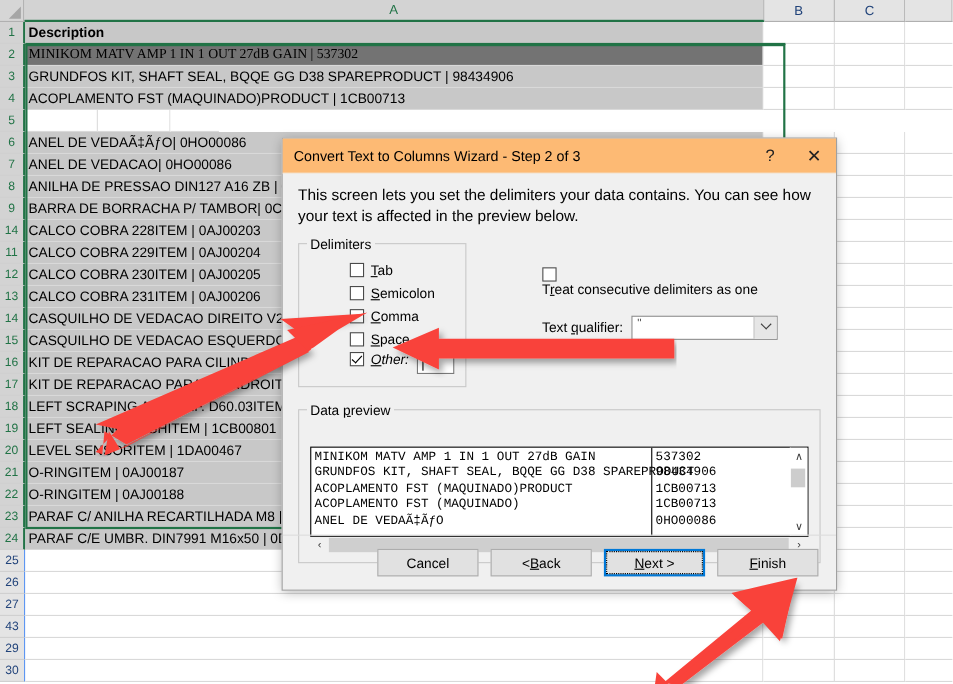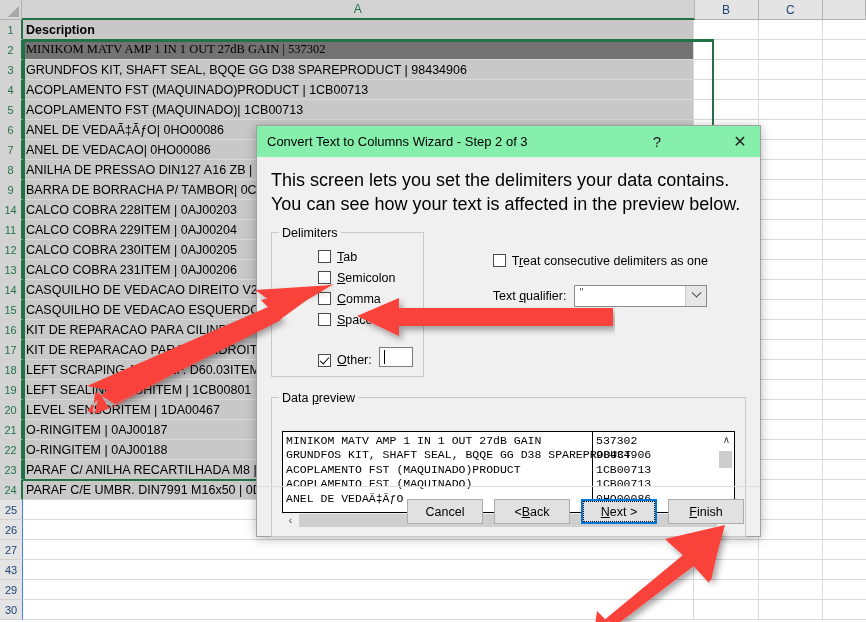--- a/index.html
+++ b/index.html
@@ -71,31 +71,31 @@
 
   
   #dialog {
     position:absolute; left:256px; top:125px; width:505px; height:412px;
     background:#f0f0f0; border:1px solid #a0a0a0;
     box-shadow:0 2px 10px rgba(0,0,0,.28);
     z-index:10;
     font-size:12.5px; color:#000;
   }
   .dlg-title {
-    height:32px; background:#86efac; display:flex; align-items:center;
-    padding:0 0 0 10px; border-bottom:1px solid #f0f0f0;gap:43px;
+    height:32px; background:#fdba74; display:flex; align-items:center;
+    padding:0 0 0 10px; border-bottom:1px solid #f0f0f0;
   }
   .dlg-title-text { flex:1; font-size:13px; color:#000; }
   .dlg-help, .dlg-close {
     width:40px; height:31px; display:flex; align-items:center; justify-content:center;
     font-size:15px; color:#222;
   }
   .dlg-close { font-size:16px; }
   .dlg-body { padding:10px 14px 0 14px; }
-  .dlg-desc { line-height:1.35; font-size:18px; margin-bottom:9px; }
+  .dlg-desc { line-height:1.35; font-size:14px; margin-bottom:9px; }
 
   fieldset.grp {
     border:1px solid #c8c8c8; margin:0; padding:6px 10px 8px 10px;
     background:transparent;
   }
   fieldset.grp > legend { font-size:12.5px; padding:0 3px; margin-left:-3px; }
 
   #delims-wrap { display:flex; align-items:flex-start;gap:47px; }
   #delims { width:112px; }
   .chk-row { display:flex; align-items:center; height:20px; margin:1px 0;padding-left:36px; }
@@ -103,31 +103,31 @@
     width:13px; height:13px; border:1px solid #4a4a4a; background:#fff;
     display:inline-block; margin-right:6px; position:relative; flex:none;
   }
   .chkbox.checked::after {
     content:""; position:absolute; left:3px; top:0px; width:4px; height:8px;
     border:solid #000; border-width:0 1.6px 1.6px 0; transform:rotate(42deg);
   }
   .chk-label { font-size:12.5px; }
   .u { text-decoration:underline; }
 
-  #other-row { display:flex; align-items:flex-end; height:22px; margin-top:15px; }
+  #other-row { display:flex; align-items:flex-start; height:22px; margin-top:1px;font-style:italic; }
   #other-input {
     width:34px; height:20px; border:1px solid #7a7a7a; background:#fff;
     margin-left:7px; position:relative;
   }
   #other-caret {
     position:absolute; left:4px; top:2px; width:1px; height:14px; background:#000;
   }
 
   #right-opts { margin-left:22px; padding-top:28px; }
-  #consec-row { display:flex; align-items:center; margin-bottom:17px; }
+  #consec-row { display:flex; align-items:flex-start; margin-bottom:17px;flex-direction:column; }
   #qual-row { display:flex; align-items:center; }
   #qual-label { margin-right:8px; font-size:12.5px; }
   #qual-select {
     width:133px; height:22px; border:1px solid #8c8c8c; background:#fff;
     display:flex; align-items:stretch;
   }
   #qual-value { flex:1; font-size:11px; padding:0 4px; display:flex; align-items:flex-start; color:#555; }
   #qual-arrow {
     width:21px; background:#e6e6e6; border-left:1px solid #c9c9c9;
     display:flex; align-items:center; justify-content:center;
@@ -153,21 +153,21 @@
     margin-top:0px; height:15px; display:flex; align-items:center; background:#f0f0f0;
   }
   .hsb-arrow { width:17px; text-align:center; color:#3c3c3c; font-size:10px; }
   #pv-htrack { flex:1; height:13px; background:#cfcfcf; margin-right:1px; }
 
   #btn-row {
     position:absolute; left:0; right:0; bottom:12px;
     display:flex; justify-content:flex-end; padding-right:16px; gap:11px;
   }
   .btn {
-    width:76px; height:25px; background:#e1e1e1; border:1px solid #adadad;
+    width:92px; height:25px; background:#e1e1e1; border:1px solid #adadad;
     font-size:12.5px; display:flex; align-items:center; justify-content:center;
     color:#000;
   }
   .btn.default { border:2px solid #0078d7; }
   .btn.default .inner {
     width:100%; height:100%; display:flex; align-items:center; justify-content:center;
     border:1px dotted #000; margin:0;
   }
   #dlg-sep { position:absolute; left:0; right:0; bottom:49px; height:1px; background:#dcdcdc; }
 
@@ -241,21 +241,20 @@
         <div class="cell c"></div>
         <div class="cell d"></div>
       </div>
       <div class="grid-row">
         <div class="cell a selected">ACOPLAMENTO FST (MAQUINADO)PRODUCT | 1CB00713</div>
         <div class="cell b"></div>
         <div class="cell c"></div>
         <div class="cell d"></div>
       </div>
       <div class="grid-row">
-        <div class="cell a selected">ACOPLAMENTO FST (MAQUINADO)| 1CB00713</div>
         <div class="cell b"></div>
         <div class="cell c"></div>
         <div class="cell d"></div>
       </div>
       <div class="grid-row">
         <div class="cell a selected">ANEL DE VEDAÃ‡ÃƒO| 0HO00086</div>
         <div class="cell b"></div>
         <div class="cell c"></div>
         <div class="cell d"></div>
       </div>

